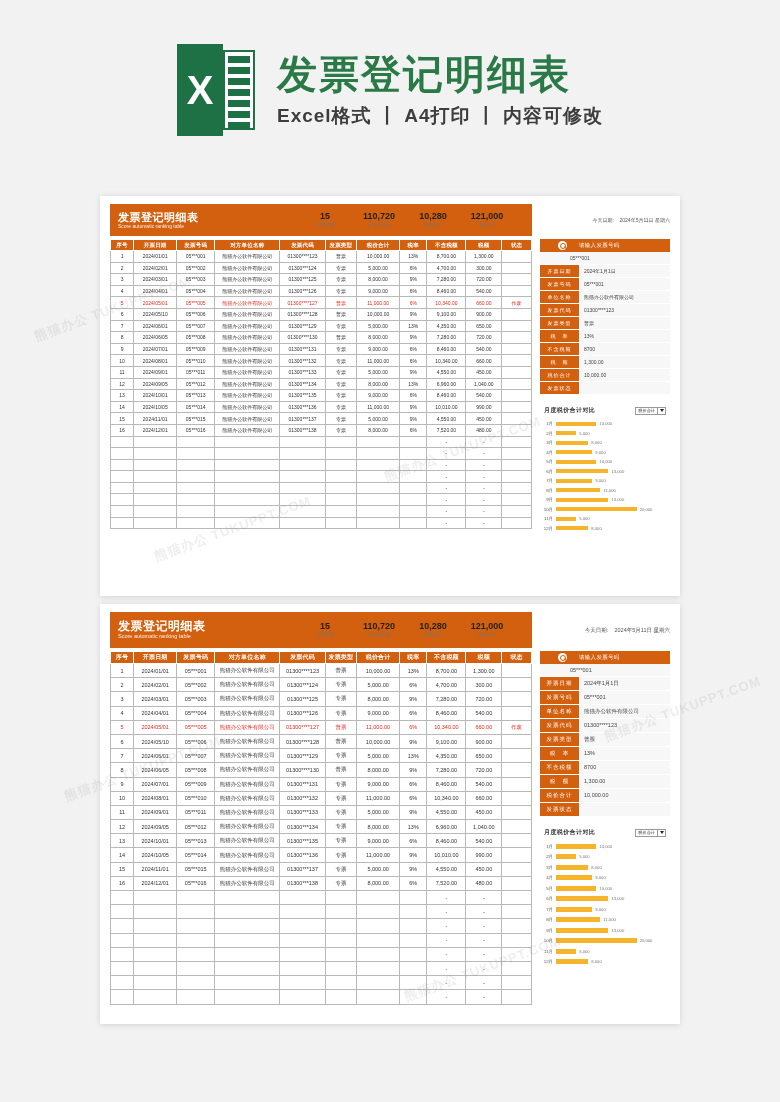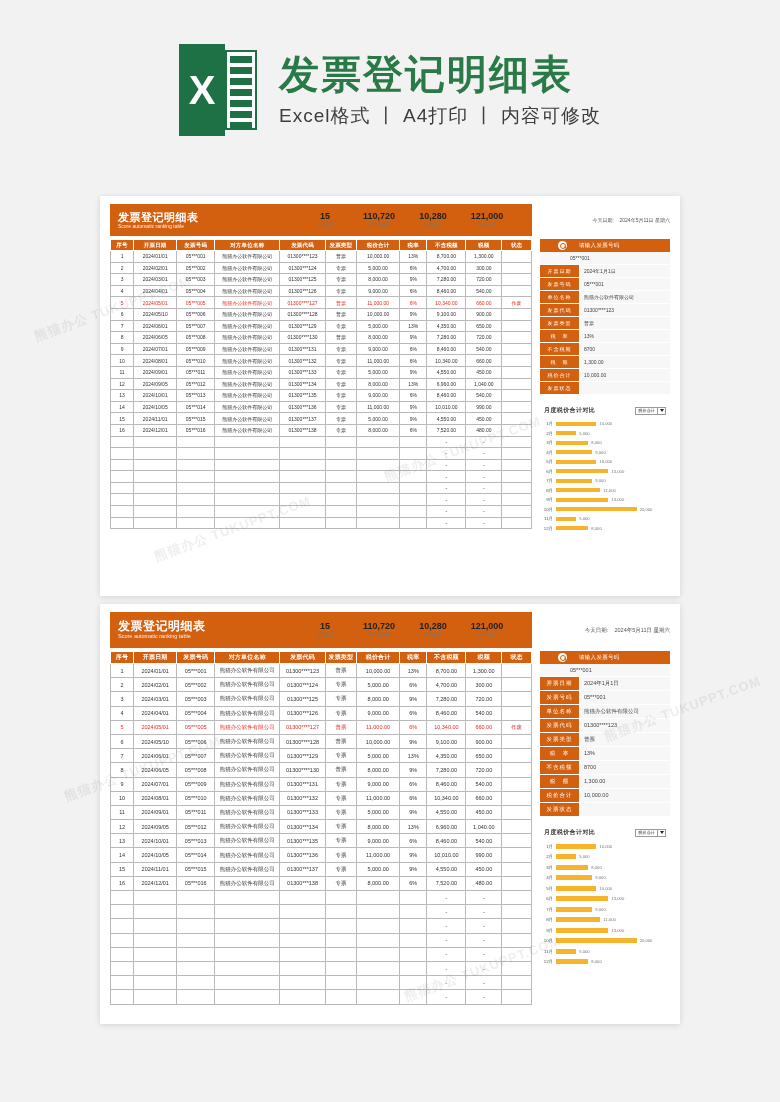--- a/index.html
+++ b/index.html
@@ -15,21 +15,21 @@
   
   .banner { height:180px; background:#f2f2f2; display:flex; align-items:center; justify-content:center; gap:22px; }
   .xl-logo { width:78px; height:92px; position:relative; flex:0 0 auto; }
   .xl-logo .left { position:absolute; left:0; top:0; width:46px; height:92px; background:#1e7145; }
   .xl-logo .left span { position:absolute; left:0; right:0; top:50%; transform:translateY(-50%); text-align:center;
      color:#fff; font-size:40px; font-weight:bold; font-family:"Liberation Sans",sans-serif; }
   .xl-logo .right { position:absolute; left:46px; top:6px; width:32px; height:80px; background:#fff; border:2px solid #1e7145; }
   .xl-logo .right i { display:block; height:7px; background:#1e7145; margin:4px 3px 0 3px; }
   .banner-text { display:flex; flex-direction:column; }
   .banner-title { font-size:40px; font-weight:bold; color:#2a7a48; letter-spacing:2px; line-height:1.15; }
-  .banner-sub { font-size:19px; color:#3d3d3d; letter-spacing:1px; margin-top:6px; font-weight:normal; }
+  .banner-sub { font-size:19px; color:#3d3d3d; letter-spacing:1px; margin-top:6px; font-weight:bold; }
 
   
   .sheet { position:absolute; background:#fff; box-shadow:0 1px 6px rgba(0,0,0,.13); }
   #sheet1 { left:100px; top:196px; width:580px; height:400px; }
   #sheet2 { left:100px; top:604px; width:580px; height:420px; }
 
   .sheet-inner { display:flex; padding:8px 10px; gap:8px; height:100%; }
   .left-col { flex:1 1 auto; min-width:0; display:flex; flex-direction:column; }
   .right-col { flex:0 0 130px; display:flex; flex-direction:column; }
 

